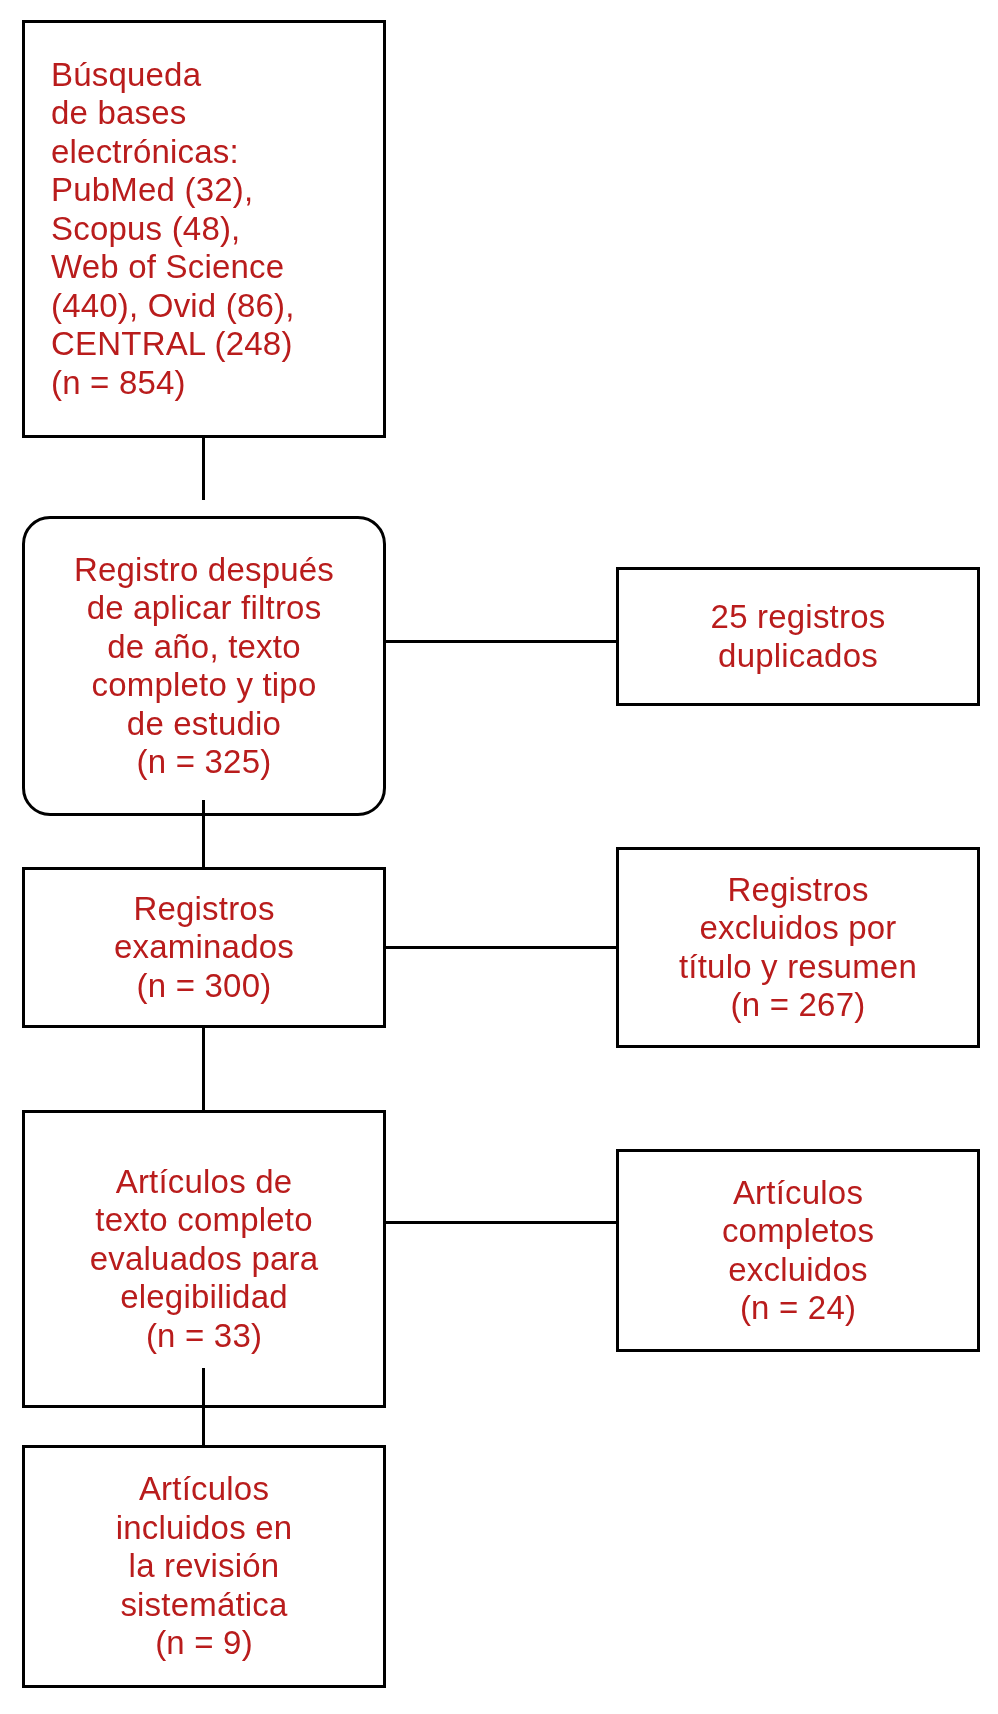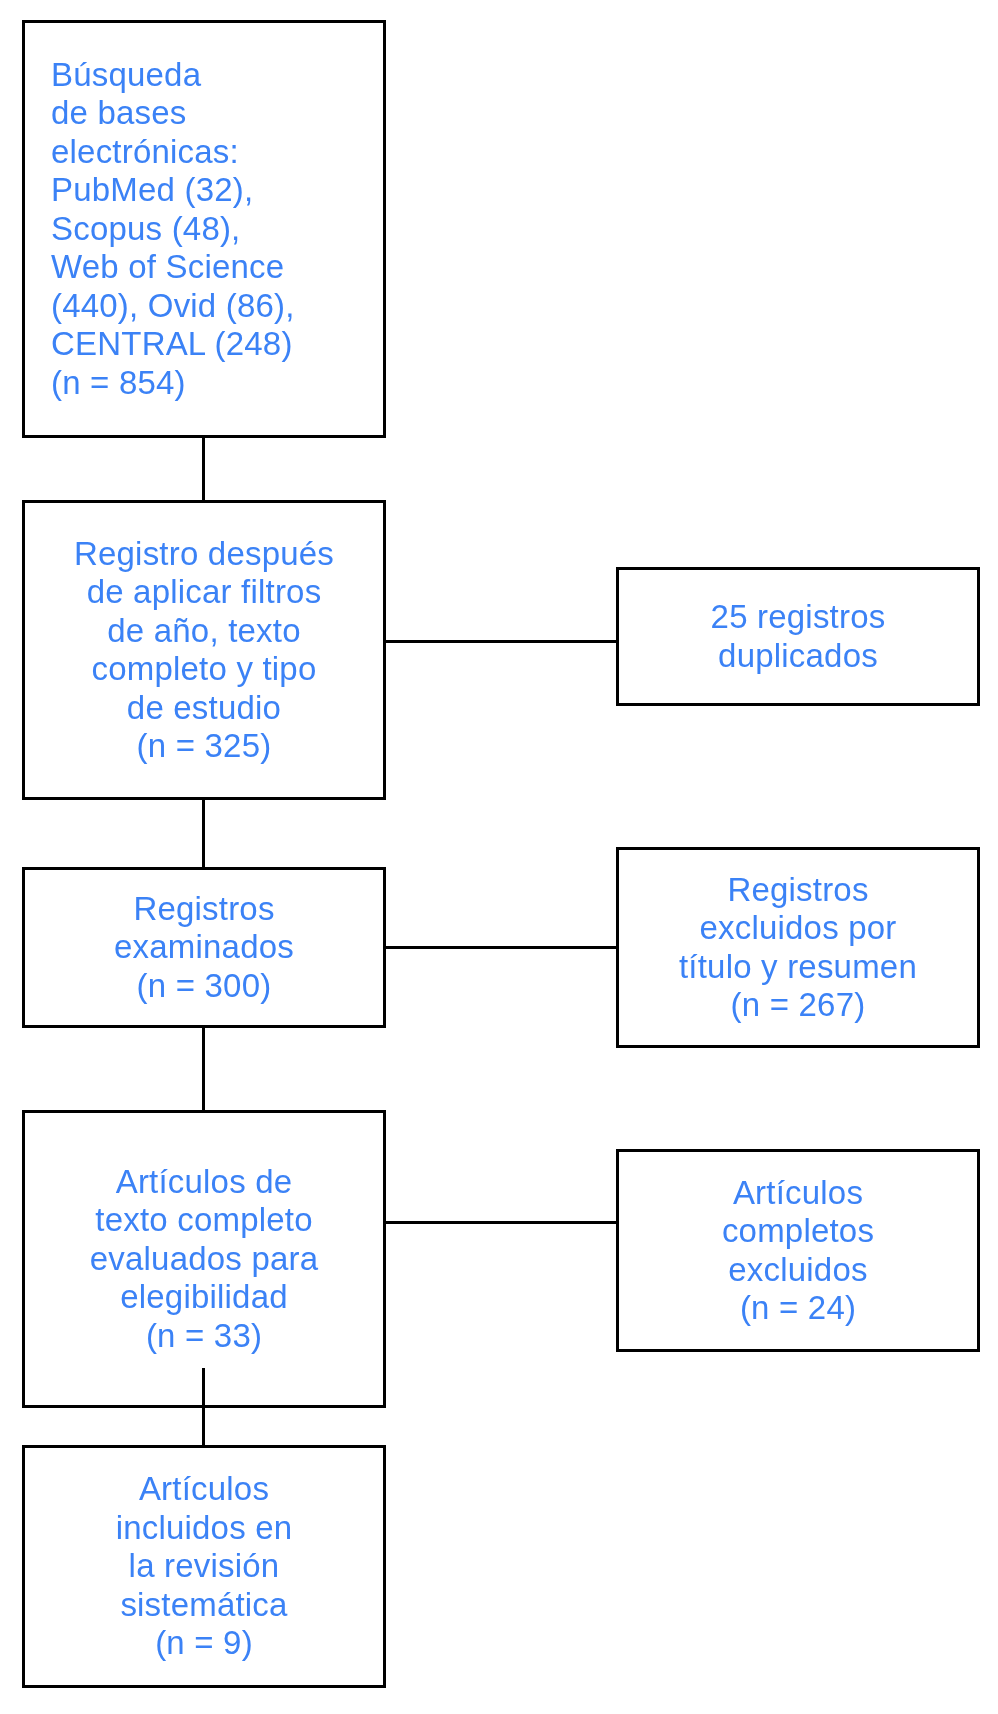--- a/index.html
+++ b/index.html
@@ -6,21 +6,21 @@
     margin: 0;
     padding: 0;
     background: #ffffff;
   }
   .canvas {
     position: relative;
     width: 998px;
     height: 1714px;
     background: #ffffff;
     font-family: "Liberation Sans", sans-serif;
-    color: #3b82f6;
+    color: #b91c1c;
   }
   .flow-box {
     position: absolute;
     box-sizing: border-box;
     border: 3px solid #000000;
     background: #ffffff;
     display: flex;
     flex-direction: column;
     justify-content: center;
     font-size: 33px;
@@ -28,21 +28,21 @@
     letter-spacing: 0.2px;
   }
   .flow-box .box-text {
     width: 100%;
   }
   .box-centered { text-align: center; }
   .box-left { text-align: left; padding-left: 26px; }
   .col-left  { left: 22px;  width: 364px; }
   .col-right { left: 616px; width: 364px; }
   #box-search        { top: 20px;   height: 418px; }
-  #box-filtered      { top: 500px;  height: 300px; }
+  #box-filtered      { top: 516px;  height: 300px; border-radius: 28px; }
   #box-screened      { top: 867px;  height: 161px; }
   #box-fulltext      { top: 1110px; height: 298px; }
   #box-included      { top: 1445px; height: 243px; }
   #box-duplicates    { top: 567px;  height: 139px; }
   #box-excluded-title{ top: 847px;  height: 201px; }
   #box-excluded-full { top: 1149px; height: 203px; }
   .connector {
     position: absolute;
     background: #000000;
   }

